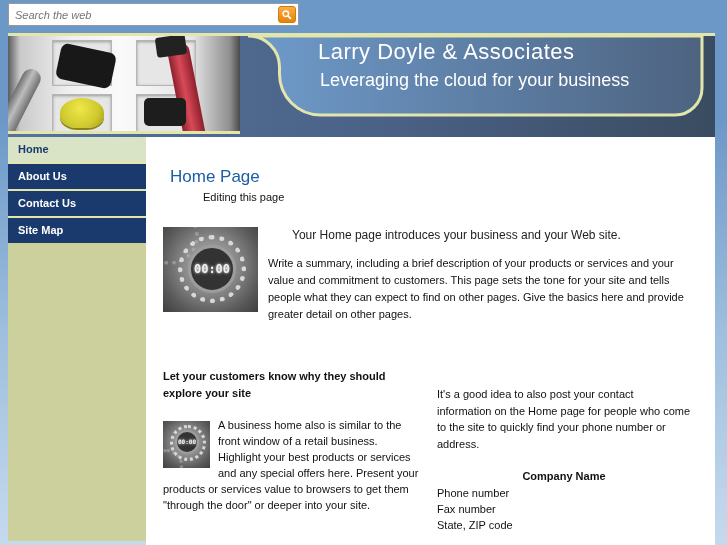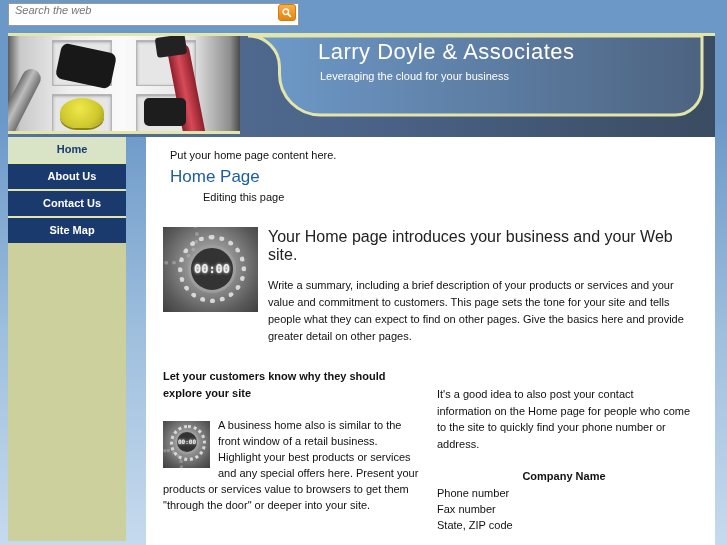--- a/index.html
+++ b/index.html
@@ -1,56 +1,56 @@
 <!DOCTYPE html>
 <html style="--cream: #e3e6ab; --navy: #1a3a6e; --active_bg: #d9e3c6; --khaki: #ccd09c; --heading: #1d5da5; --orange: #f09322; --body_top: #6c98c8; --body_bottom: #c6daee; --header_dark1: #55739c; --header_dark2: #3a4c61; --banner_light1: #6f9bcb; --banner_light2: #4d6380;"><head>
 <meta charset="utf-8">
 <style>
   html,body{margin:0;padding:0;}
   body{font-family:"Liberation Sans",sans-serif;}
   .page{position:relative;width:727px;height:545px;overflow:hidden;
     background:linear-gradient(180deg,var(--body_top,#6c98c8) 0%,var(--body_top,#6c98c8) 22%,#9dbedd 60%,var(--body_bottom,#c6daee) 100%);}
   
   .searchbox{position:absolute;left:8px;top:3px;width:289px;height:21px;background:#fff;
-    border:1px solid #999;display:flex;align-items:flex-start;}
+    border:1px solid #999;display:flex;align-items:center;}
   .searchbox input{flex:1;border:none;outline:none;font:italic 11px "Liberation Sans",sans-serif;
     color:#8a8a8a;padding:0 6px;background:transparent;}
   .searchbtn{width:18px;height:17px;margin-right:2px;border:1px solid #d07c0a;border-radius:3px;
     background:linear-gradient(180deg,#f8b04a,var(--orange,#f09322) 60%,#e8830c);
     display:flex;align-items:center;justify-content:center;cursor:pointer;padding:0;}
   
   .frame{position:absolute;left:8px;top:33px;width:707px;height:512px;}
   .header{position:relative;height:104px;background:linear-gradient(90deg,var(--header_dark1,#55739c) 0%,#4a6185 55%,var(--header_dark2,#3a4c61) 100%);}
   .header-topline{position:absolute;top:0;left:0;right:0;height:3px;background:var(--cream,#e3e6ab);}
   .banner-svg{position:absolute;left:0;top:3px;width:707px;height:101px;display:block;}
   .banner-svg .s1{stop-color:var(--banner_light1,#6f9bcb);}
   .banner-svg .s2{stop-color:var(--banner_light2,#4d6380);}
   .banner-path{stroke:var(--cream,#e3e6ab);stroke-width:3;fill:url(#bgrad);}
   .banner-text{position:absolute;left:310px;top:6px;color:#fff;}
   .banner-text .title{font-size:22px;letter-spacing:.5px;}
-  .banner-text .tagline{font-size:11px;margin-top:5px;padding-left:2px;}
+  .banner-text .tagline{font-size:18px;margin-top:5px;padding-left:2px;}
   
   .photo{position:absolute;left:0;top:3px;width:232px;height:95px;border-bottom:3px solid var(--cream,#e3e6ab);
     overflow:hidden;background:linear-gradient(90deg,#5c5c5c 0px,#c9c9c9 12px,#efefef 60px,#fafafa 115px,#e4e4e4 185px,#8e8e8e 222px,#4a4a4a 232px);}
   .port{position:absolute;background:#e6e6e6;border:1px solid #b5b5b5;box-shadow:inset 0 1px 3px #999;}
   .p-tl{left:44px;top:4px;width:58px;height:44px;}
   .p-tr{left:128px;top:4px;width:58px;height:44px;}
   .p-bl{left:44px;top:58px;width:58px;height:38px;}
   .p-br{left:128px;top:58px;width:58px;height:38px;}
   .conn-black-tl{position:absolute;left:50px;top:12px;width:56px;height:36px;background:#181818;border-radius:7px;transform:rotate(12deg);}
   .cable-gray{position:absolute;left:18px;top:34px;width:19px;height:110px;border-radius:10px;
     background:linear-gradient(90deg,#6f6f6f,#bdbdbd 45%,#6f6f6f);transform:rotate(27deg);transform-origin:top center;}
   .conn-red-top{position:absolute;left:148px;top:0px;width:30px;height:20px;background:#222;border-radius:3px;transform:rotate(-8deg);}
   .cable-red{position:absolute;left:158px;top:8px;width:22px;height:110px;border-radius:8px;
     background:linear-gradient(90deg,#8e1f2c,#d84a58 45%,#8e1f2c);transform:rotate(-11deg);transform-origin:top center;}
   .conn-yellow{position:absolute;left:52px;top:62px;width:44px;height:30px;border-radius:50% 50% 40% 40%;
     background:radial-gradient(circle at 45% 35%,#eee84a,#cfc92e 60%,#9d9618);box-shadow:0 2px 0 #8a8410;}
   .conn-black-br{position:absolute;left:136px;top:62px;width:42px;height:28px;background:#1d1d1d;border-radius:5px;}
   
-  .sidebar{position:absolute;left:0;top:104px;width:118px;bottom:4px;background:var(--khaki,#ccd09c);text-align:center;}
+  .sidebar{position:absolute;left:0;top:104px;width:138px;bottom:4px;background:var(--khaki,#ccd09c);}
   .nav{background:var(--cream,#e3e6ab);}
   .nav-item{height:25px;line-height:25px;padding-left:10px;margin-bottom:2px;
     background:var(--navy,#1a3a6e);color:#fff;font-size:11px;font-weight:bold;cursor:pointer;}
   .nav-item.active{background:var(--active_bg,#d9e3c6);color:var(--navy,#1a3a6e);}
   
   .main{position:absolute;left:138px;top:104px;right:0;bottom:0;background:#fff;font-size:11px;color:#111;}
   .note{position:absolute;left:24px;top:12px;}
   .pagetitle{position:absolute;left:24px;top:30px;font-size:17px;color:var(--heading,#1d5da5);}
   .editing{position:absolute;left:24px;top:54px;padding-left:33px;}
   .gears{position:relative;overflow:hidden;background:radial-gradient(circle at 50% 45%,#bdbdbd 0%,#8a8a8a 40%,#595959 75%,#3f3f3f 100%);}
@@ -58,21 +58,21 @@
   .gears .hub{position:absolute;border:3px solid #9d9d9d;border-radius:50%;background:#333;
     display:flex;align-items:center;justify-content:center;}
   .gears .clock{font-family:"DejaVu Sans Mono",monospace;font-weight:bold;color:#eee;text-shadow:0 0 3px #fff;}
   .gears .ghost{position:absolute;border:4px dotted #b9b9b9;border-radius:50%;opacity:.5;}
   .hero-img{position:absolute;left:17px;top:90px;width:95px;height:85px;}
   .hero-img .ring{left:15px;top:8px;width:58px;height:58px;}
   .hero-img .hub{left:25px;top:18px;width:42px;height:42px;}
   .hero-img .clock{font-size:12px;}
   .hero-img .ghost{left:-22px;top:-20px;width:50px;height:50px;}
   .hero-text{position:absolute;left:122px;top:91px;width:424px;}
-  .hero-lead{font-size:16px;color:#222;}
+  .hero-lead{font-size:12px;color:#222;margin-left:24px;}
   .hero-body{margin-top:13px;line-height:17px;}
   .leftcol{position:absolute;left:17px;top:231px;width:256px;line-height:16.5px;}
   .leftcol .colhead{font-weight:bold;}
   .leftcol .colbody{margin-top:16px;line-height:16px;}
   .small-img{float:left;width:47px;height:47px;margin:4px 8px 2px 0;}
   .small-img .ring{left:7px;top:4px;width:30px;height:30px;border-width:3px;}
   .small-img .hub{left:12px;top:9px;width:20px;height:20px;border-width:2px;}
   .small-img .clock{font-size:6px;}
   .small-img .ghost{left:-12px;top:28px;width:26px;height:26px;border-width:3px;}
   .rightcol{position:absolute;left:291px;top:249px;width:254px;line-height:16.5px;}
@@ -133,21 +133,20 @@
     <div class="sidebar">
       <div class="nav">
         <div class="nav-item active">Home</div>
         <div class="nav-item">About Us</div>
         <div class="nav-item">Contact Us</div>
         <div class="nav-item">Site Map</div>
       </div>
     </div>
 
     <div class="main">
-      <div class="note">Put your home page content here.</div>
       <div class="pagetitle">Home Page</div>
       <div class="editing">Editing this page</div>
 
       <div class="gears hero-img">
         <div class="ghost"></div>
         <div class="ring"></div>
         <div class="hub">
           <span class="clock">00:00</span>
         </div>
       </div>

